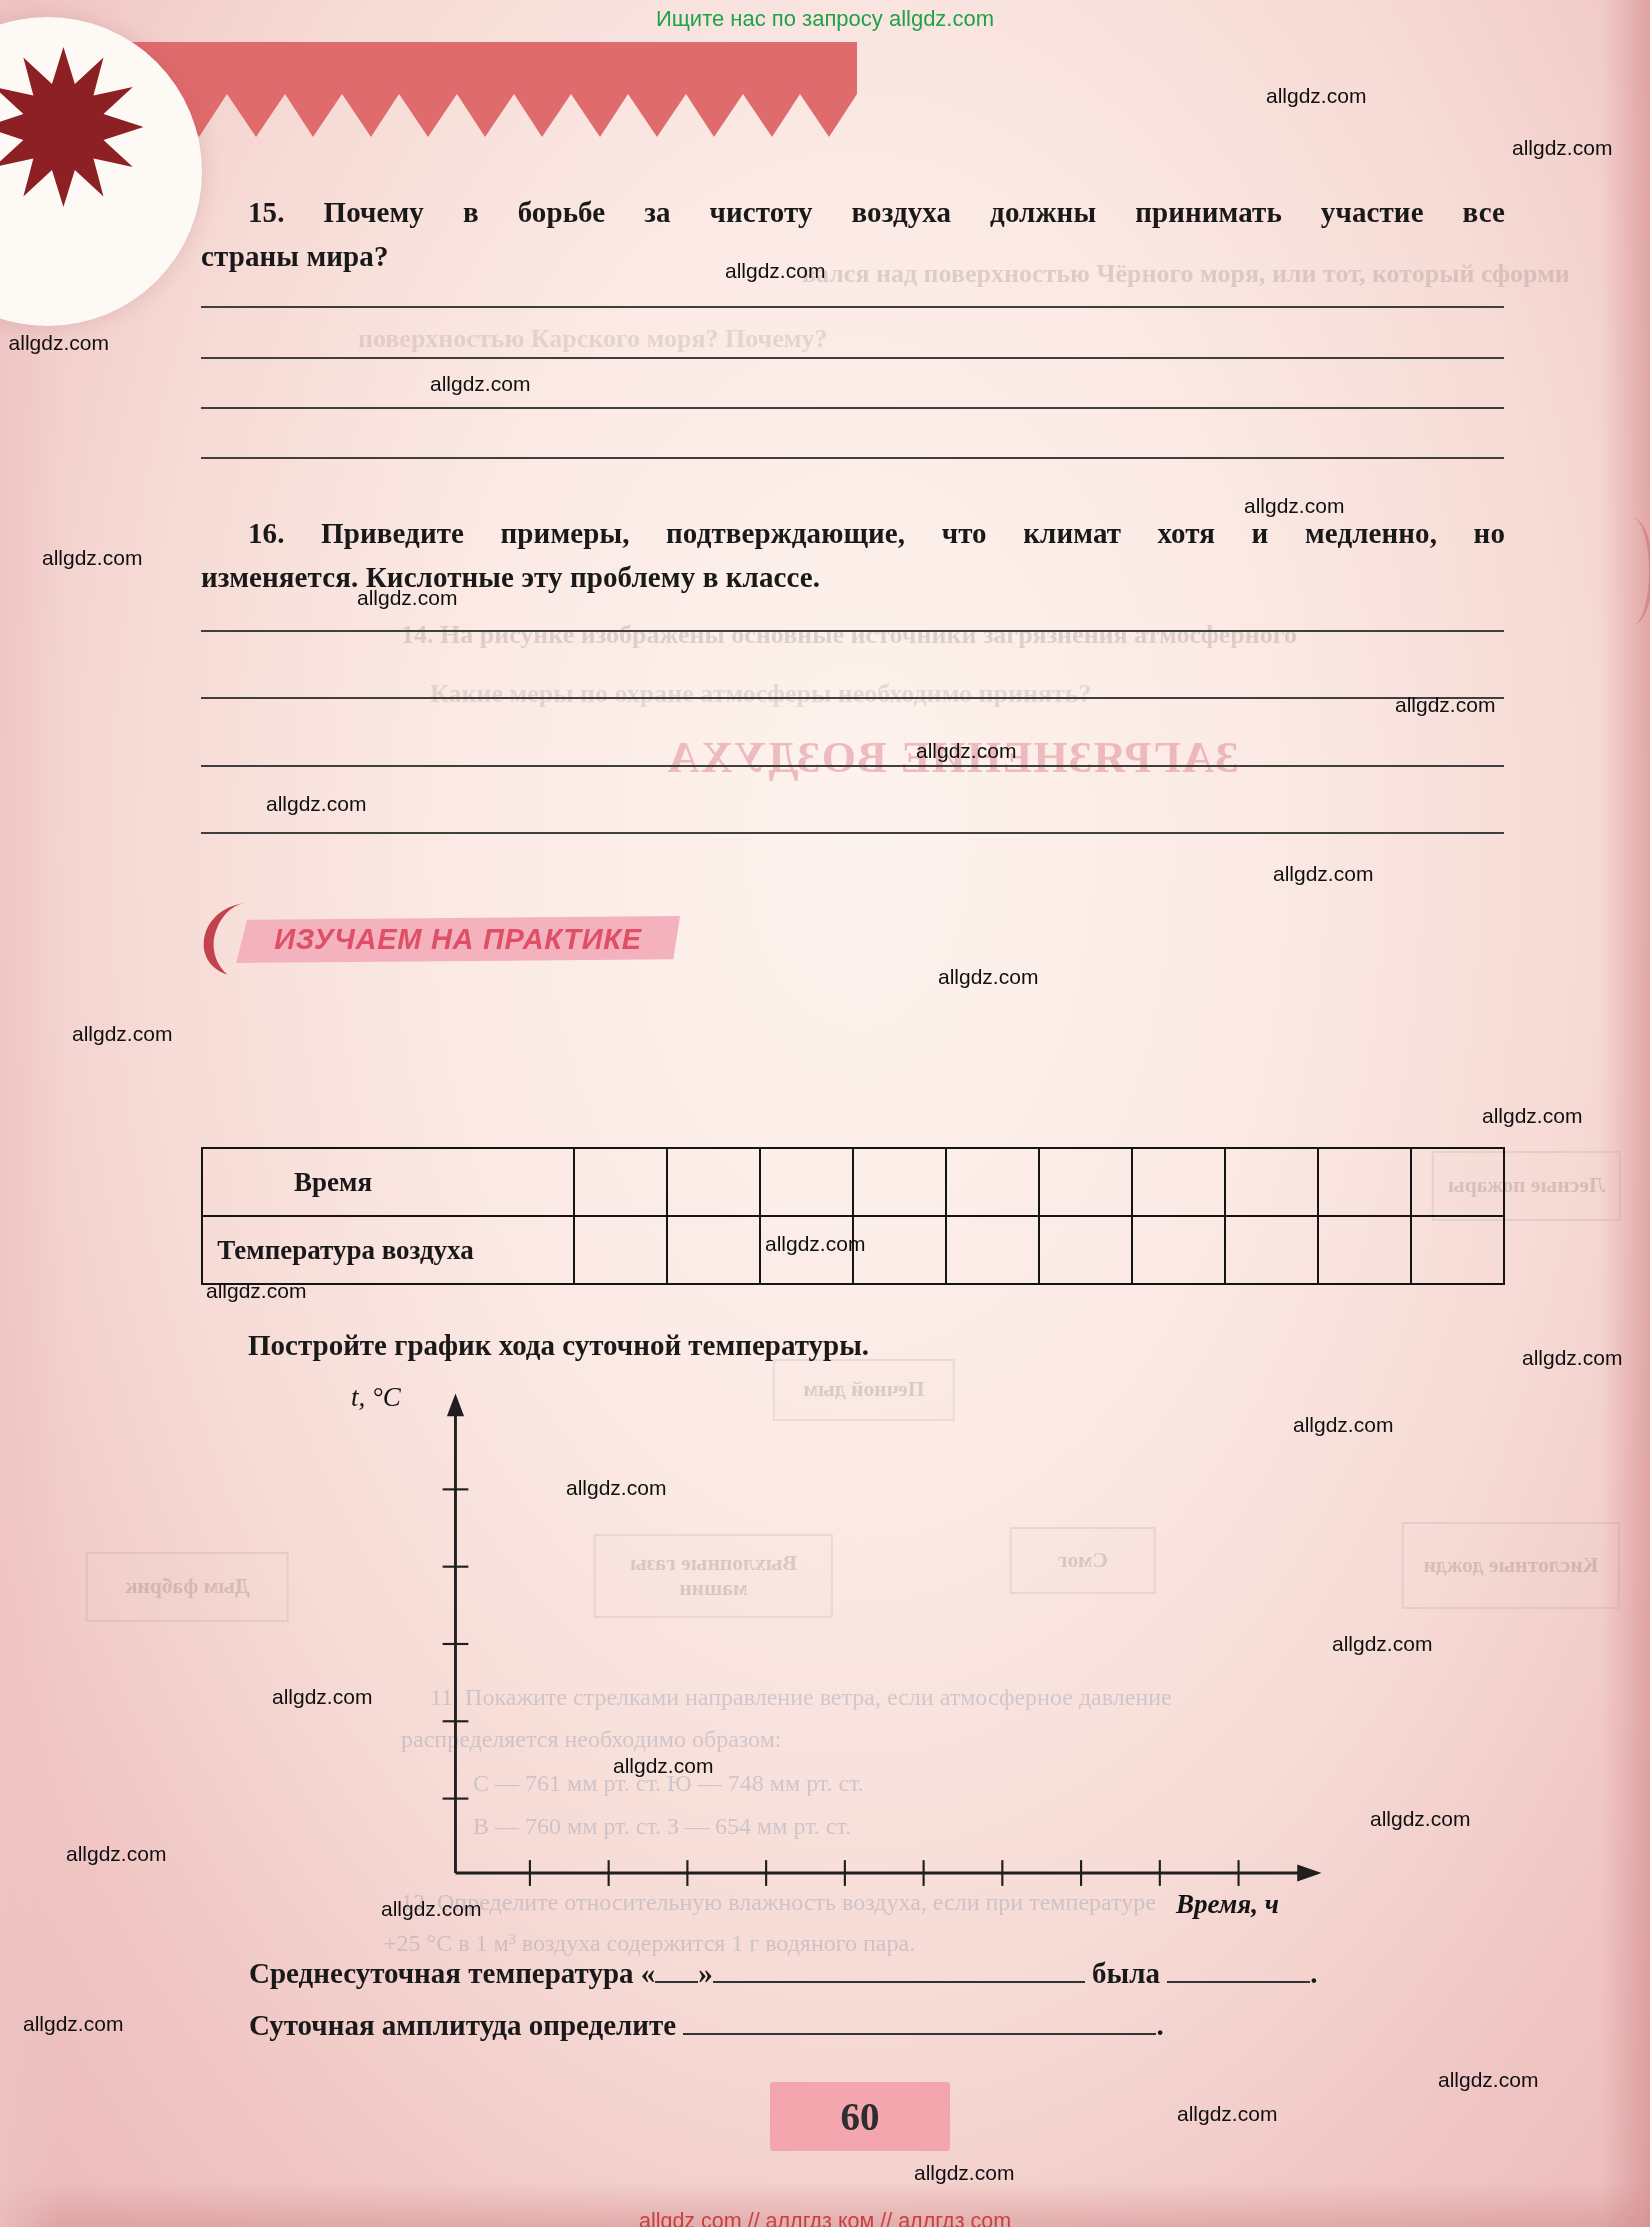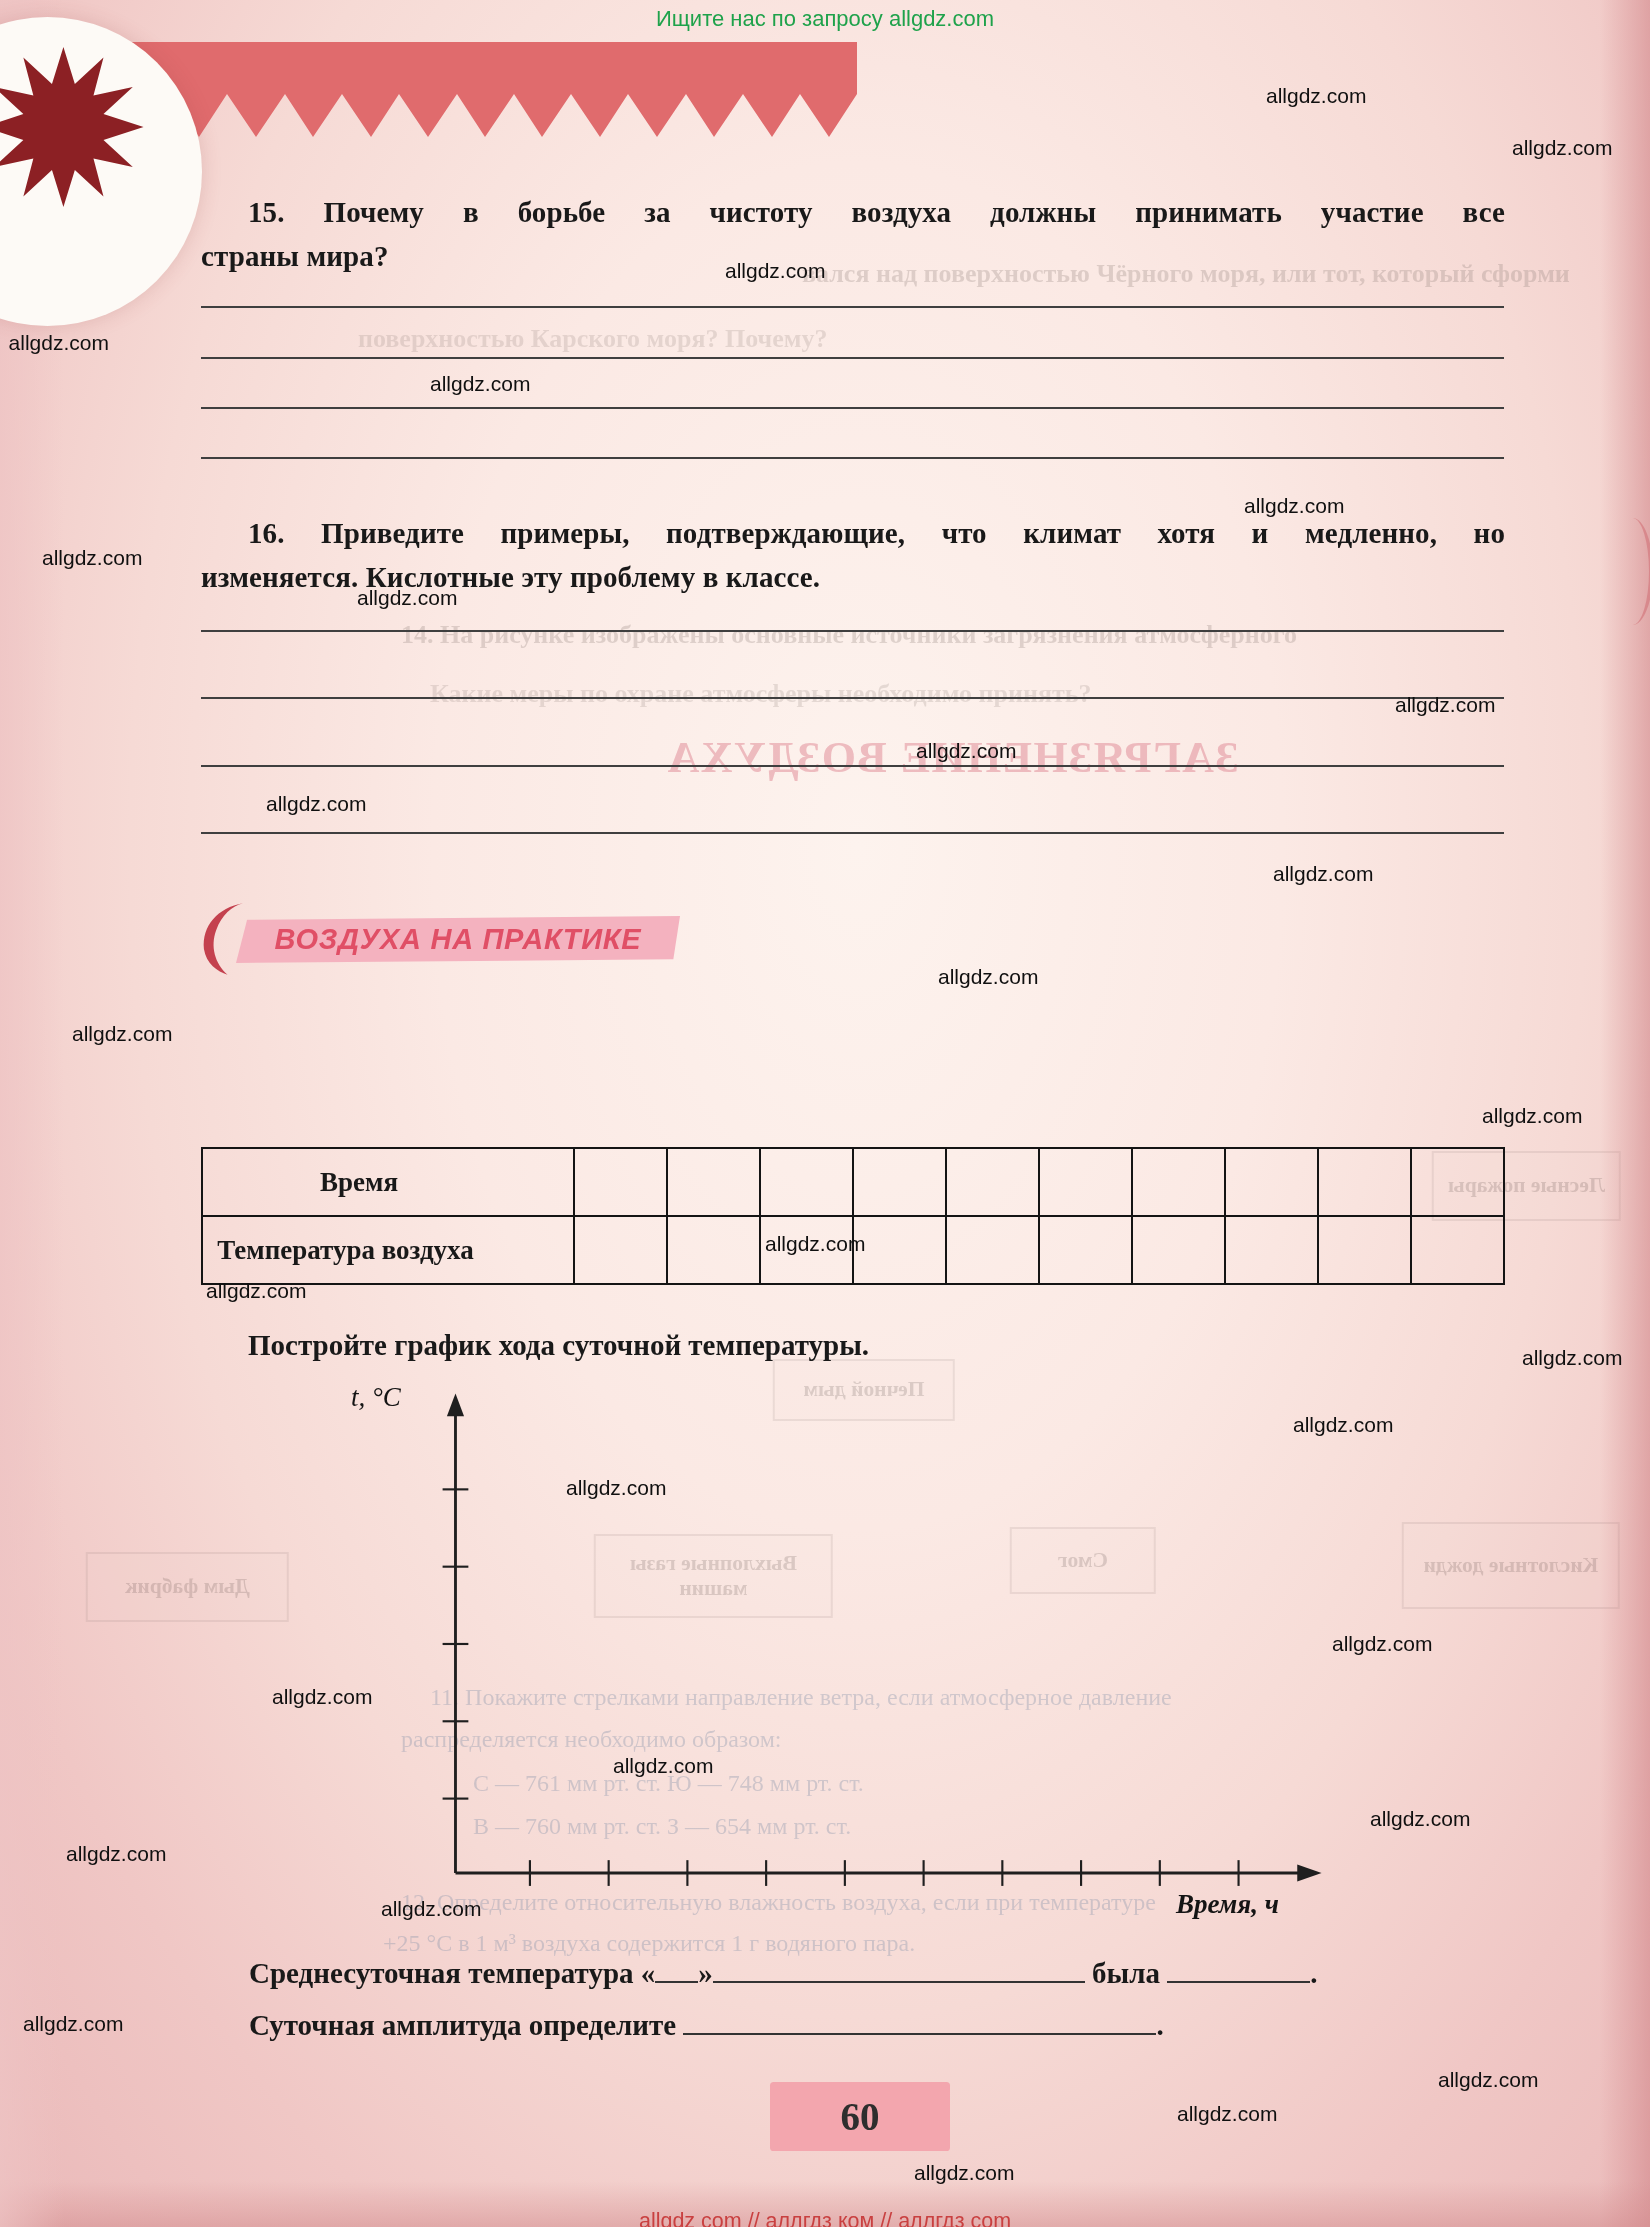--- a/index.html
+++ b/index.html
@@ -31,21 +31,21 @@
   .ansline { position:absolute; left:201px; width:1303px; height:0; border-top:2.1px solid #3f3f3f; z-index:9; }
 
   .practice-banner { position:absolute; left:236px; top:916px; width:444px; height:47px; z-index:7; }
   .banner-strip { position:absolute; inset:0; background:#f4b2bf; clip-path:polygon(2.5% 8%, 100% 0%, 98.5% 92%, 0% 100%); }
   .banner-label { position:absolute; inset:0; display:flex; align-items:center; justify-content:center; font:italic 700 29px "Liberation Sans", sans-serif; color:#e04f66; letter-spacing:0.7px; }
   .banner-swoosh { position:absolute; left:193px; top:899px; z-index:8; }
 
   .measure-table { position:absolute; left:201px; top:1147px; border-collapse:collapse; z-index:10; table-layout:fixed; }
   .measure-table td { border:2.1px solid #141414; height:66px; padding:0; }
   .measure-table .lbl { font:700 27px "Liberation Serif", serif; color:#191919; vertical-align:middle; }
-  .measure-table .lbl1 { padding-left:117px; }
+  .measure-table .lbl1 { padding-left:91px; }
   .measure-table .lbl2 { padding-left:14.3px; }
 
   .graph-instr { position:absolute; left:248px; top:1329px; font:700 29px "Liberation Serif", serif; color:#191919; z-index:10; white-space:nowrap; }
   .chart-svg { position:absolute; left:401px; top:1382px; z-index:10; }
   .axis-label-y { position:absolute; left:351px; top:1382px; font:italic 400 27px "Liberation Serif", serif; color:#141414; z-index:10; white-space:nowrap; }
   .axis-label-x { position:absolute; left:1176px; top:1889px; font:italic 700 27px "Liberation Serif", serif; color:#141414; z-index:10; white-space:nowrap; }
 
   .fill { position:absolute; left:249px; font:700 29px "Liberation Serif", serif; color:#191919; z-index:10; white-space:nowrap; }
   .blank { display:inline-block; height:31.5px; border-bottom:2.1px solid #333; }
 
@@ -120,21 +120,21 @@
   <div class="ansline" style="top:630px"></div>
   <div class="ansline" style="top:697px"></div>
   <div class="ansline" style="top:765px"></div>
   <div class="ansline" style="top:832px"></div>
 
   <svg class="banner-swoosh" width="79" height="80" viewBox="0 0 110 112">
     <path fill="#c4414e" d="M70,6 C34,12 12,38 15,70 C18,90 34,102 48,106 C30,90 24,66 32,44 C40,22 54,10 70,6 Z"></path>
   </svg>
   <div class="practice-banner">
     <div class="banner-strip"></div>
-    <div class="banner-label">ВОЗДУХА НА ПРАКТИКЕ</div>
+    <div class="banner-label">ИЗУЧАЕМ НА ПРАКТИКЕ</div>
   </div>
 
 
   <table class="measure-table">
     <colgroup>
       <col style="width:372px">
       <col style="width:93px">
         <col style="width:93px">
         <col style="width:93px">
         <col style="width:93px">

